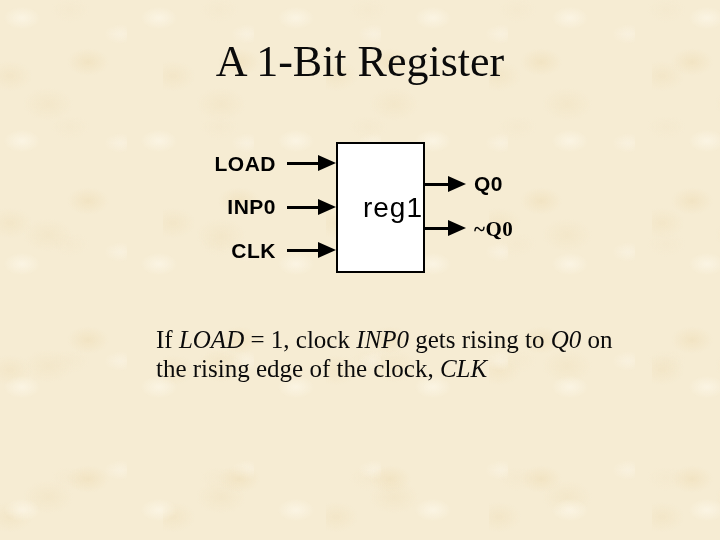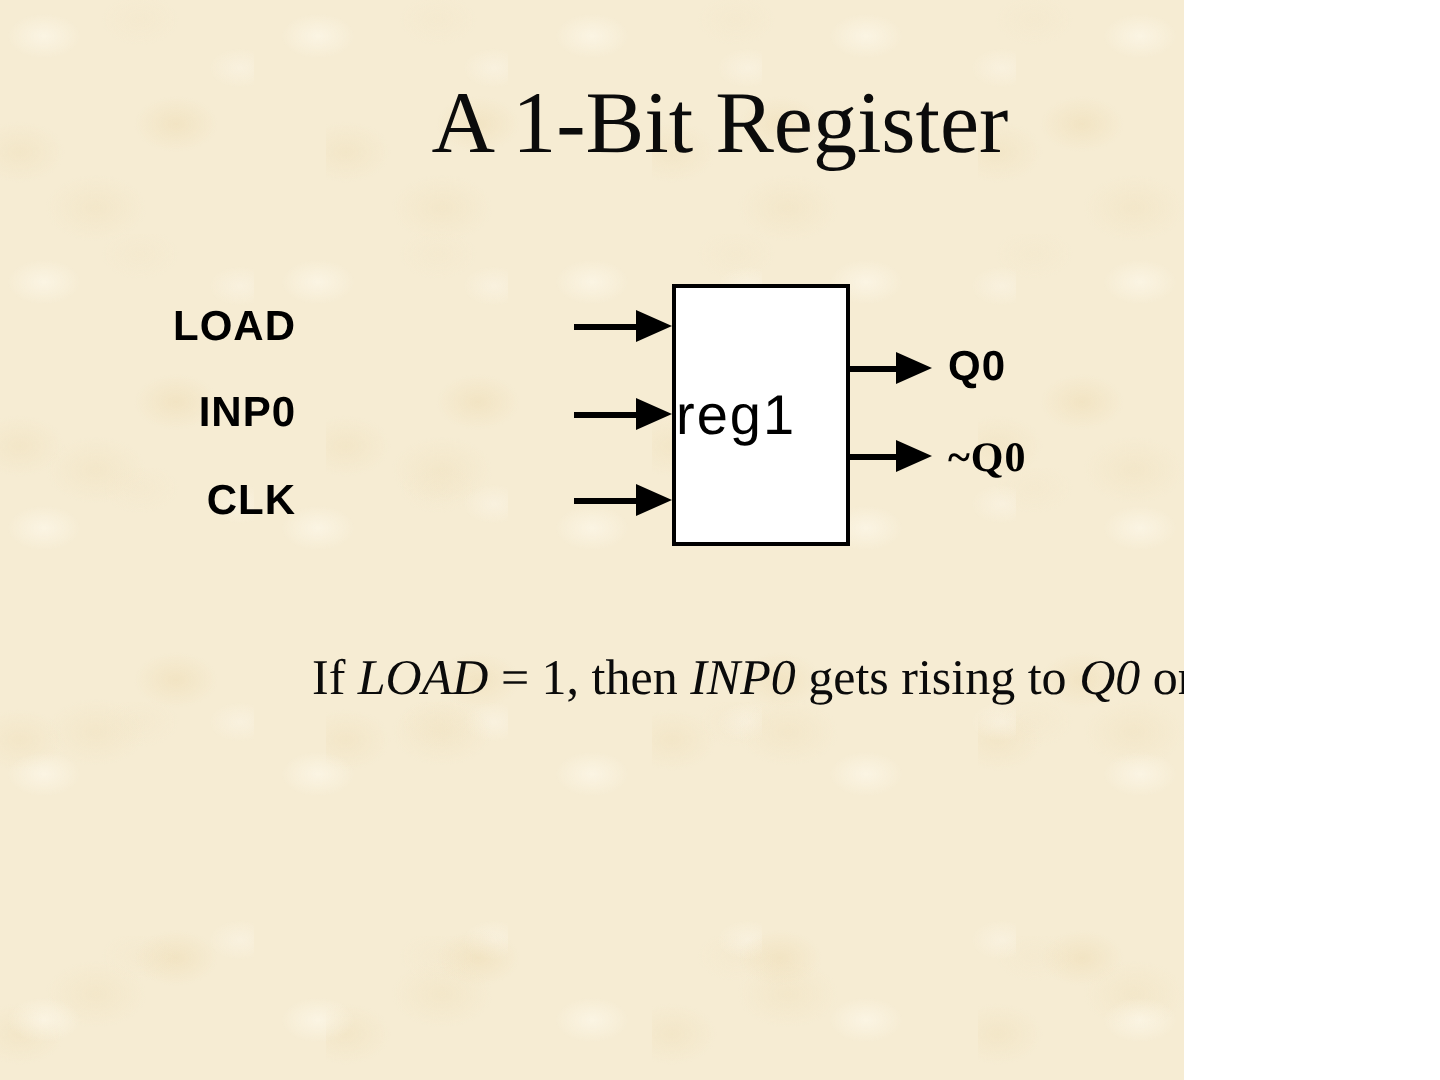--- a/index.html
+++ b/index.html
@@ -5,21 +5,21 @@
   html, body { margin: 0; padding: 0; }
   body {
     width: 720px; height: 540px;
     font-family: "Liberation Sans", sans-serif;
     overflow: hidden;
   }
 
   
   .slide {
     position: relative;
-    width: 592px; height: 540px;
+    width: 720px; height: 540px;
     overflow: hidden;
     background-color: #f6ecd3;
     background-image:
       radial-gradient(ellipse 26px 16px at 22px 18px,  rgba(255,251,240,0.55), rgba(255,251,240,0) 70%),
       radial-gradient(ellipse 30px 20px at 88px 62px,  rgba(236,216,172,0.40), rgba(236,216,172,0) 70%),
       radial-gradient(ellipse 36px 24px at 48px 104px, rgba(241,227,194,0.55), rgba(241,227,194,0) 70%),
       radial-gradient(ellipse 22px 14px at 120px 34px, rgba(251,245,231,0.55), rgba(251,245,231,0) 70%),
       radial-gradient(ellipse 32px 22px at 10px 76px,  rgba(238,221,182,0.38), rgba(238,221,182,0) 70%),
       radial-gradient(ellipse 28px 18px at 70px 10px,  rgba(243,231,203,0.45), rgba(243,231,203,0) 70%);
     background-size: 137px 123px, 151px 139px, 173px 131px, 127px 109px, 163px 147px, 149px 117px;
@@ -37,21 +37,21 @@
   }
 
   
   .register-box {
     position: absolute;
     left: 336px; top: 142px;
     width: 89px; height: 131px;
     box-sizing: border-box;
     background: #ffffff;
     border: 2.5px solid #000;
-    display: flex; align-items: center; justify-content: flex-start;
+    display: flex; align-items: center; justify-content: flex-end;
   }
   .register-box .block-label {
     font-size: 28px;
     letter-spacing: 1px;
     color: #000;
   }
 
   .sig-label {
     position: absolute;
     font-weight: bold;
@@ -142,16 +142,17 @@
       <div class="shaft"></div>
       <div class="head"></div>
     </div>
 
     <div class="sig-label out lbl-out-0">Q0</div>
     <div class="sig-label out lbl-out-1">~Q0</div>
 
   </div>
 
   <div class="body-text">
-    <div class="body-line"><span>If </span><i>LOAD</i><span> = 1, then </span><i>INP0</i><span> gets rising to </span><i>Q0</i><span> on</span></div>
+    <div class="body-line"><span>If </span><i>LOAD</i><span> = 1, clock </span><i>INP0</i><span> gets rising to </span><i>Q0</i><span> on</span></div>
+    <div class="body-line"><span>the rising edge of the clock, </span><i>CLK</i></div>
   </div>
 
 </div>
 
 </body></html>

